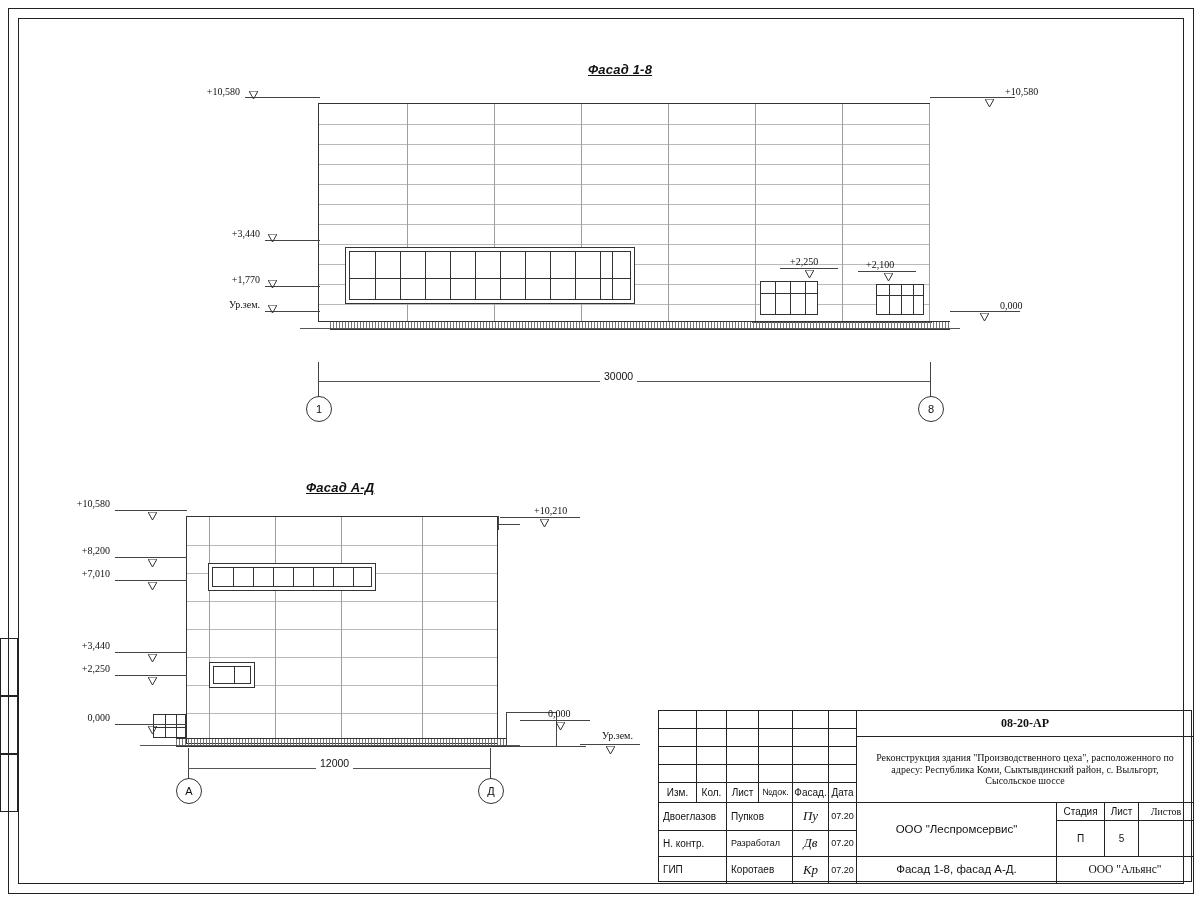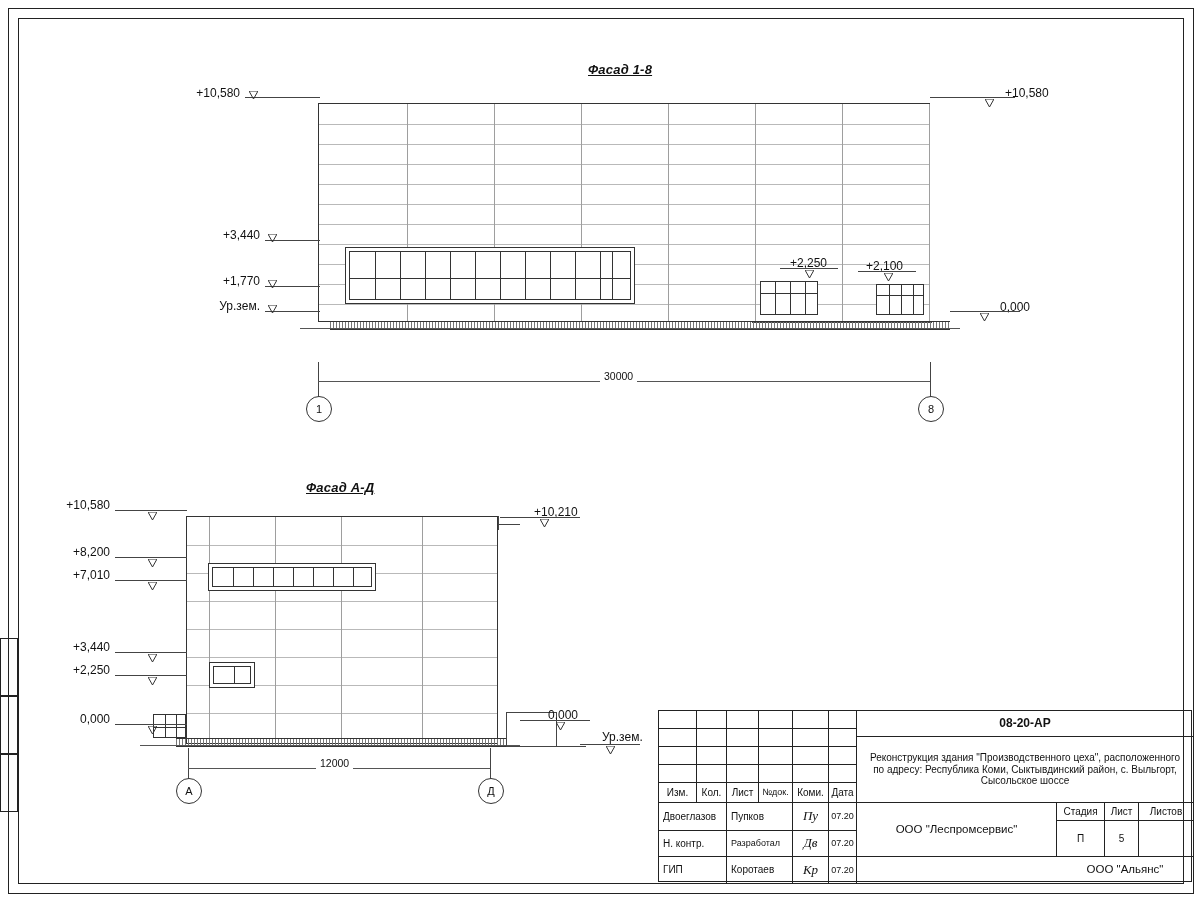--- a/index.html
+++ b/index.html
@@ -6,21 +6,21 @@
   body{width:1200px;height:900px;position:relative;overflow:hidden;
        font-family:"Liberation Sans",sans-serif;color:#111;}
   .sheet{position:absolute;inset:0;}
   .frame-outer{position:absolute;left:8px;top:8px;width:1184px;height:884px;border:1px solid #222;}
   .frame-inner{position:absolute;left:18px;top:18px;width:1164px;height:864px;border:1px solid #222;}
   .left-notch{position:absolute;left:0;width:18px;border:1px solid #222;box-sizing:border-box;}
 
   .ttl{position:absolute;font-style:italic;font-weight:bold;font-size:13px;
        text-decoration:underline;letter-spacing:.2px;}
 
-  .lbl{position:absolute;font-size:12px;white-space:nowrap;}
+  .lbl{position:absolute;font-size:10px;white-space:nowrap;font-family:Liberation Serif, serif;}
   .lbl.r{text-align:right;}
   .mark{position:absolute;width:9px;height:9px;}
   .mark svg{display:block;}
 
   .hline{position:absolute;height:0;border-top:1px solid #444;}
   .vline{position:absolute;width:0;border-left:1px solid #444;}
 
   .bld{position:absolute;border:1px solid #333;box-sizing:border-box;background:#fff;}
   .bld .h{position:absolute;left:0;right:0;height:0;border-top:1px solid #b9b9b9;}
   .bld .v{position:absolute;top:0;bottom:0;width:0;border-left:1px solid #9e9e9e;}
@@ -40,21 +40,21 @@
 
   .stair{position:absolute;border:1px solid #333;box-sizing:border-box;background:#fff;}
   .stair .v{position:absolute;top:0;bottom:0;width:0;border-left:1px solid #333;}
   .stair .h{position:absolute;left:0;right:0;height:0;border-top:1px solid #333;}
 
   
   .stamp{position:absolute;left:658px;top:710px;width:534px;height:172px;
          border:1px solid #222;box-sizing:border-box;font-size:10px;}
   .stamp .cell{position:absolute;box-sizing:border-box;border-right:1px solid #222;border-bottom:1px solid #222;
          display:flex;align-items:center;justify-content:center;text-align:center;padding:0 2px;line-height:1.15;}
-  .stamp .nb{border-right:none;}
+  .stamp .nb{border-right:none;font-family:Liberation Serif, serif;}
   .stamp .nbb{border-bottom:none;}
   .stamp .l{justify-content:flex-start;padding-left:4px;}
   .sig{font-family:"Liberation Serif",serif;font-style:italic;font-size:13px;}
   .big{font-size:12px;}
 </style>
 </head>
 <body>
 
 <div class="sheet">
   <div class="frame-outer"></div>
@@ -345,21 +345,21 @@
     <div class="cell" style="left:38px;top:54px;width:30px;height:18px;"></div>
     <div class="cell" style="left:68px;top:54px;width:32px;height:18px;"></div>
     <div class="cell" style="left:100px;top:54px;width:34px;height:18px;"></div>
     <div class="cell" style="left:134px;top:54px;width:36px;height:18px;"></div>
     <div class="cell" style="left:170px;top:54px;width:28px;height:18px;"></div>
 
     <div class="cell" style="left:0;top:72px;width:38px;height:20px;">Изм.</div>
     <div class="cell" style="left:38px;top:72px;width:30px;height:20px;">Кол.</div>
     <div class="cell" style="left:68px;top:72px;width:32px;height:20px;">Лист</div>
     <div class="cell" style="left:100px;top:72px;width:34px;height:20px;font-size:9px;">№док.</div>
-    <div class="cell" style="left:134px;top:72px;width:36px;height:20px;">Коми.</div>
+    <div class="cell" style="left:134px;top:72px;width:36px;height:20px;">Фасад.</div>
     <div class="cell" style="left:170px;top:72px;width:28px;height:20px;">Дата</div>
 
     <div class="cell l" style="left:0;top:92px;width:68px;height:28px;">Двоеглазов</div>
     <div class="cell l" style="left:68px;top:92px;width:66px;height:28px;">Пупков</div>
     <div class="cell sig" style="left:134px;top:92px;width:36px;height:28px;">Пу</div>
     <div class="cell" style="left:170px;top:92px;width:28px;height:28px;font-size:9px;">07.20</div>
 
     <div class="cell l" style="left:0;top:120px;width:68px;height:26px;">Н. контр.</div>
     <div class="cell l" style="left:68px;top:120px;width:66px;height:26px;font-size:9px;">Разработал</div>
     <div class="cell sig" style="left:134px;top:120px;width:36px;height:26px;">Дв</div>
@@ -367,20 +367,21 @@
 
     <div class="cell l nbb" style="left:0;top:146px;width:68px;height:26px;">ГИП</div>
     <div class="cell l nbb" style="left:68px;top:146px;width:66px;height:26px;">Коротаев</div>
     <div class="cell sig nbb" style="left:134px;top:146px;width:36px;height:26px;">Кр</div>
     <div class="cell nbb" style="left:170px;top:146px;width:28px;height:26px;font-size:9px;">07.20</div>
 
     <div class="cell big nb" style="left:198px;top:0;width:336px;height:26px;font-weight:bold;">08-20-АР</div>
     <div class="cell nb" style="left:198px;top:26px;width:336px;height:66px;padding:2px 8px;">Реконструкция здания "Производственного цеха", расположенного по адресу: Республика Коми, Сыктывдинский район, с. Выльгорт, Сысольское шоссе</div>
 
     <div class="cell" style="left:198px;top:92px;width:200px;height:54px;font-size:11.5px;">ООО "Леспромсервис"</div>
+    <div class="cell nbb" style="left:198px;top:146px;width:200px;height:26px;font-size:11.5px;">Фасад 1-8, фасад А-Д.</div>
 
     <div class="cell" style="left:398px;top:92px;width:48px;height:18px;">Стадия</div>
     <div class="cell" style="left:446px;top:92px;width:34px;height:18px;">Лист</div>
     <div class="cell nb" style="left:480px;top:92px;width:54px;height:18px;">Листов</div>
 
     <div class="cell" style="left:398px;top:110px;width:48px;height:36px;">П</div>
     <div class="cell" style="left:446px;top:110px;width:34px;height:36px;">5</div>
     <div class="cell nb" style="left:480px;top:110px;width:54px;height:36px;"></div>
 
     <div class="cell nb nbb" style="left:398px;top:146px;width:136px;height:26px;font-size:11.5px;">ООО "Альянс"</div>

